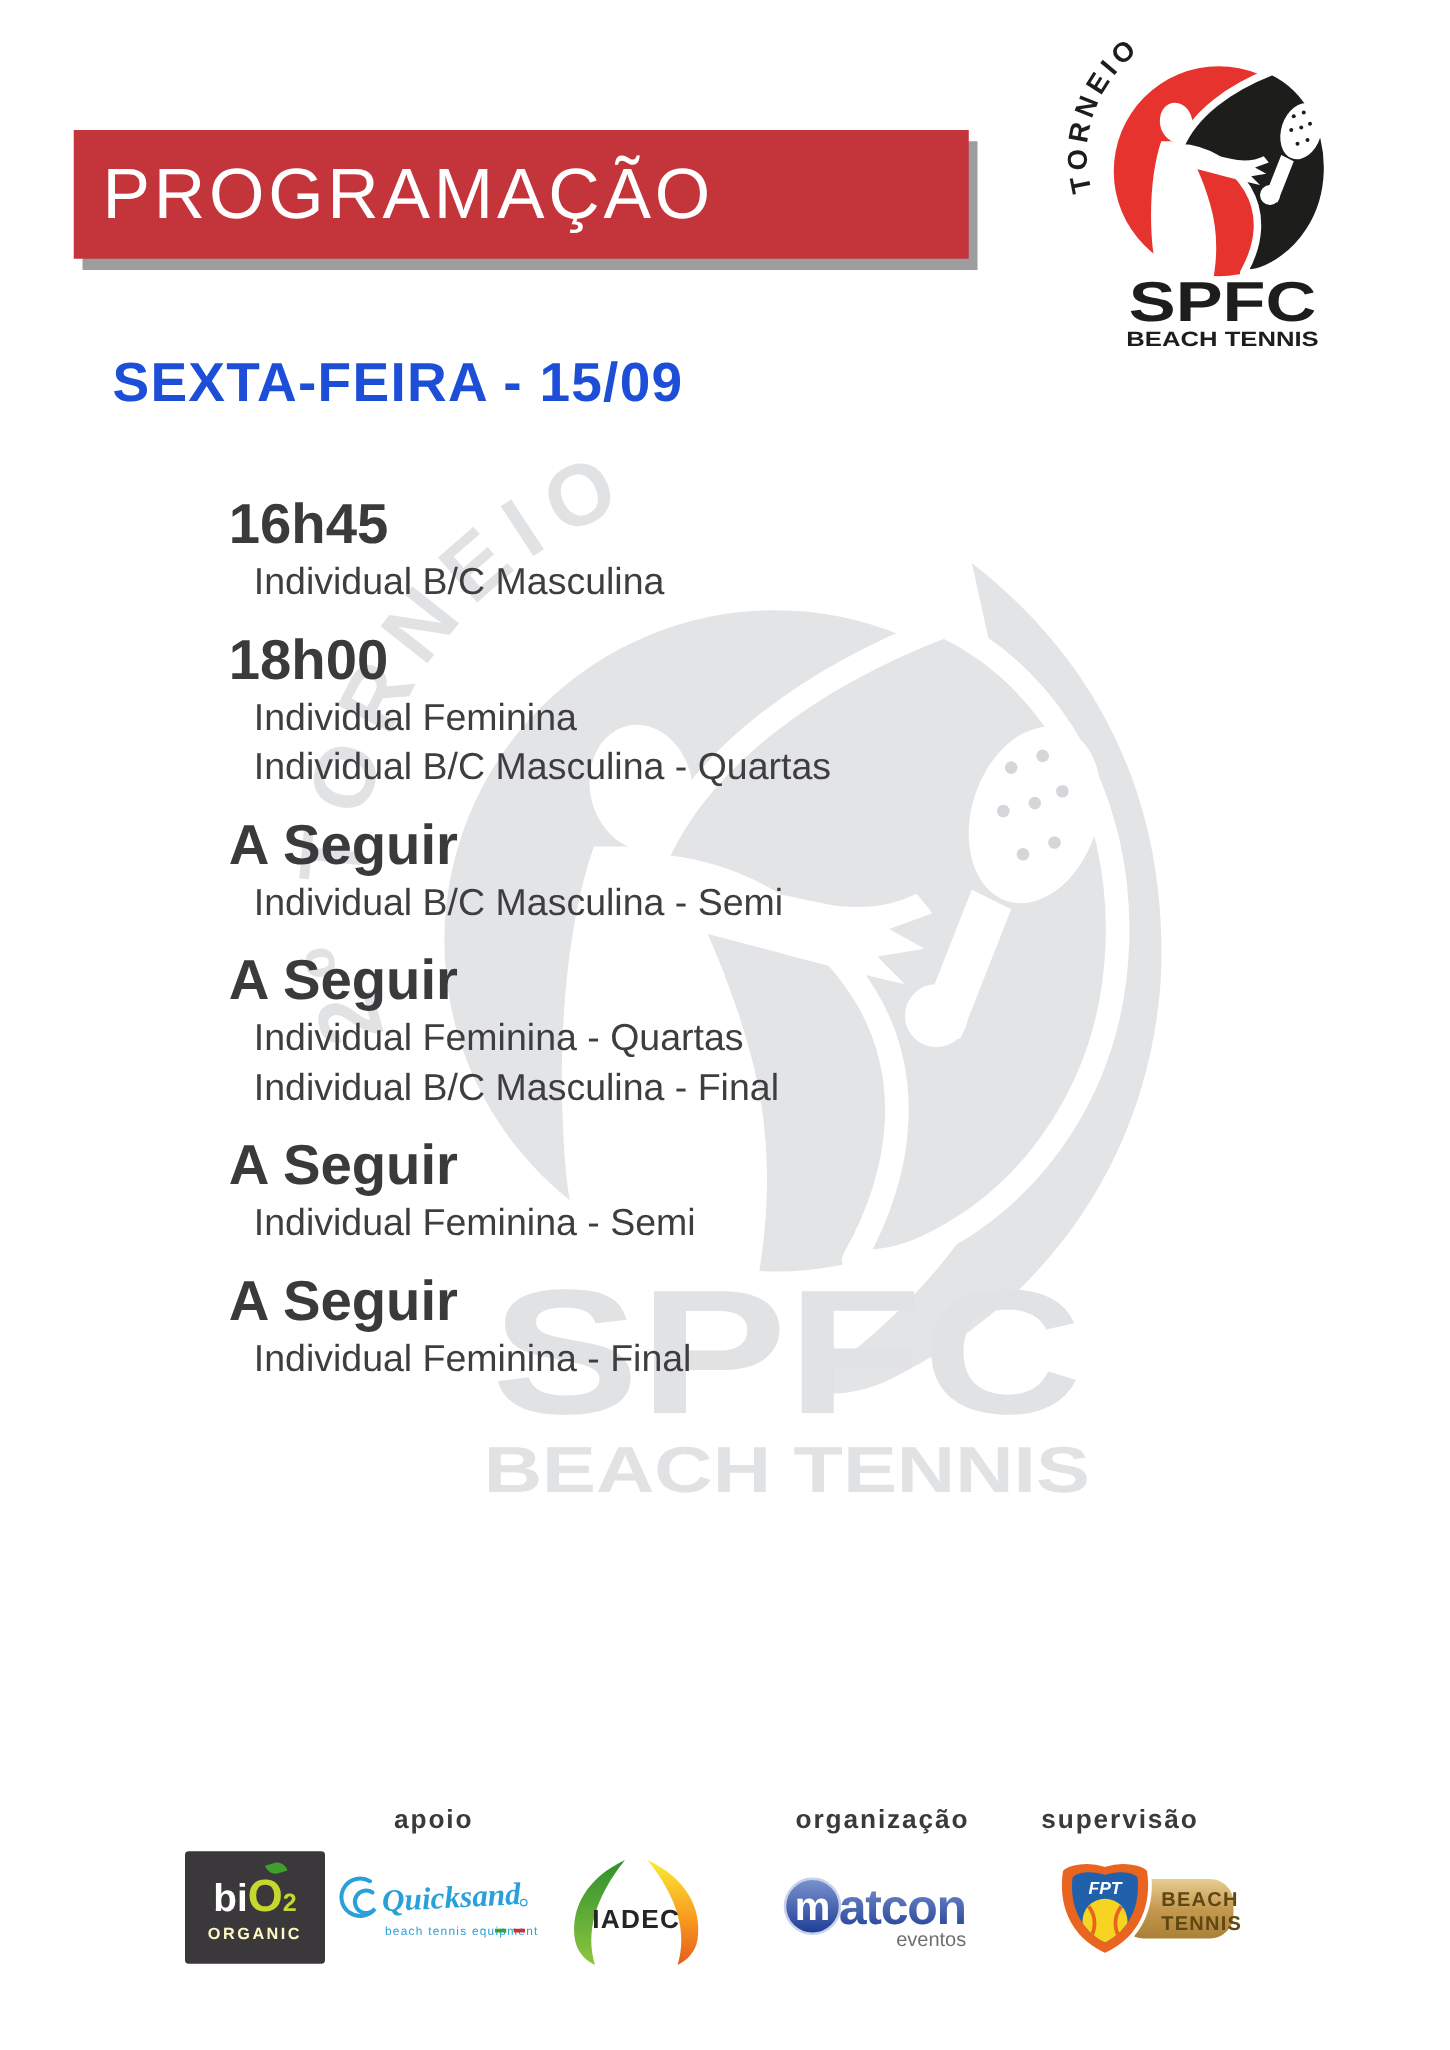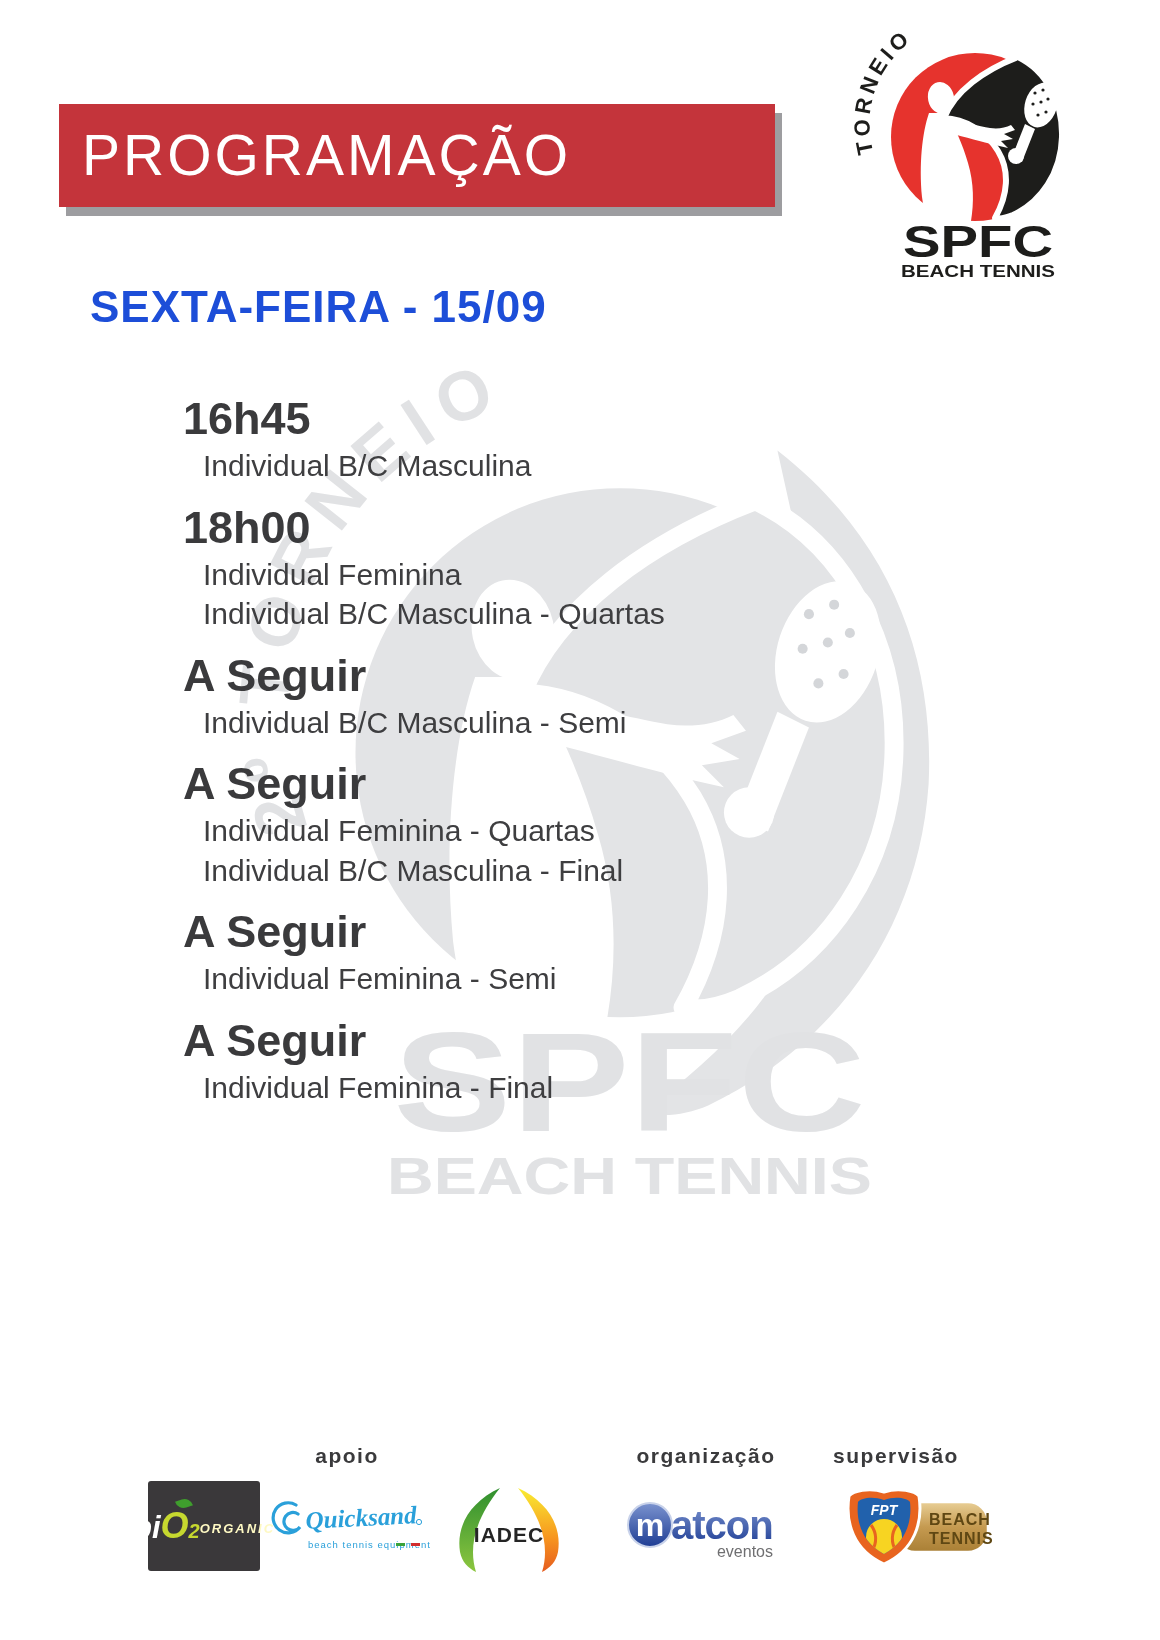--- a/index.html
+++ b/index.html
@@ -29,21 +29,21 @@
   .corner-logo{position:absolute;left:875px;top:25px;z-index:3;}
   .watermark{position:absolute;left:305px;top:400px;z-index:0;}
   .arc-text{font-size:22px;font-weight:bold;letter-spacing:4px;fill:var(--ink);}
   .club-text{font-size:45px;font-weight:bold;fill:var(--ink);}
   .sub-text{font-size:16.5px;font-weight:bold;fill:var(--ink);}
 
   
   .footer-label{position:absolute;transform:translateX(-50%);font-size:21px;font-weight:bold;
                 color:#3a3a3c;letter-spacing:1.5px;top:1444px;z-index:2;}
   .bio2{position:absolute;left:148px;top:1481px;width:112px;height:90px;background:#3a383a;
-        border-radius:3px;display:flex;flex-direction:row;align-items:center;justify-content:center;z-index:2;font-style:italic;}
+        border-radius:3px;display:flex;flex-direction:column;align-items:center;justify-content:center;z-index:2;}
   .bio2-line1{font-weight:bold;line-height:1;position:relative;}
   .bio2-bi{color:#ffffff;font-size:31px;}
   .bio2-o{color:#c6d82f;font-size:36px;}
   .bio2-2{color:#c6d82f;font-size:20px;}
   .bio2-leaf{position:absolute;right:8px;top:-9px;width:16px;height:9px;background:#3f9e2d;
              border-radius:0 9px 0 9px;transform:rotate(-18deg);}
   .bio2-organic{color:#fef9c3;font-size:13px;font-weight:bold;letter-spacing:2px;margin-top:4px;}
   .sponsor{position:absolute;z-index:2;}
 </style>
 </head>

